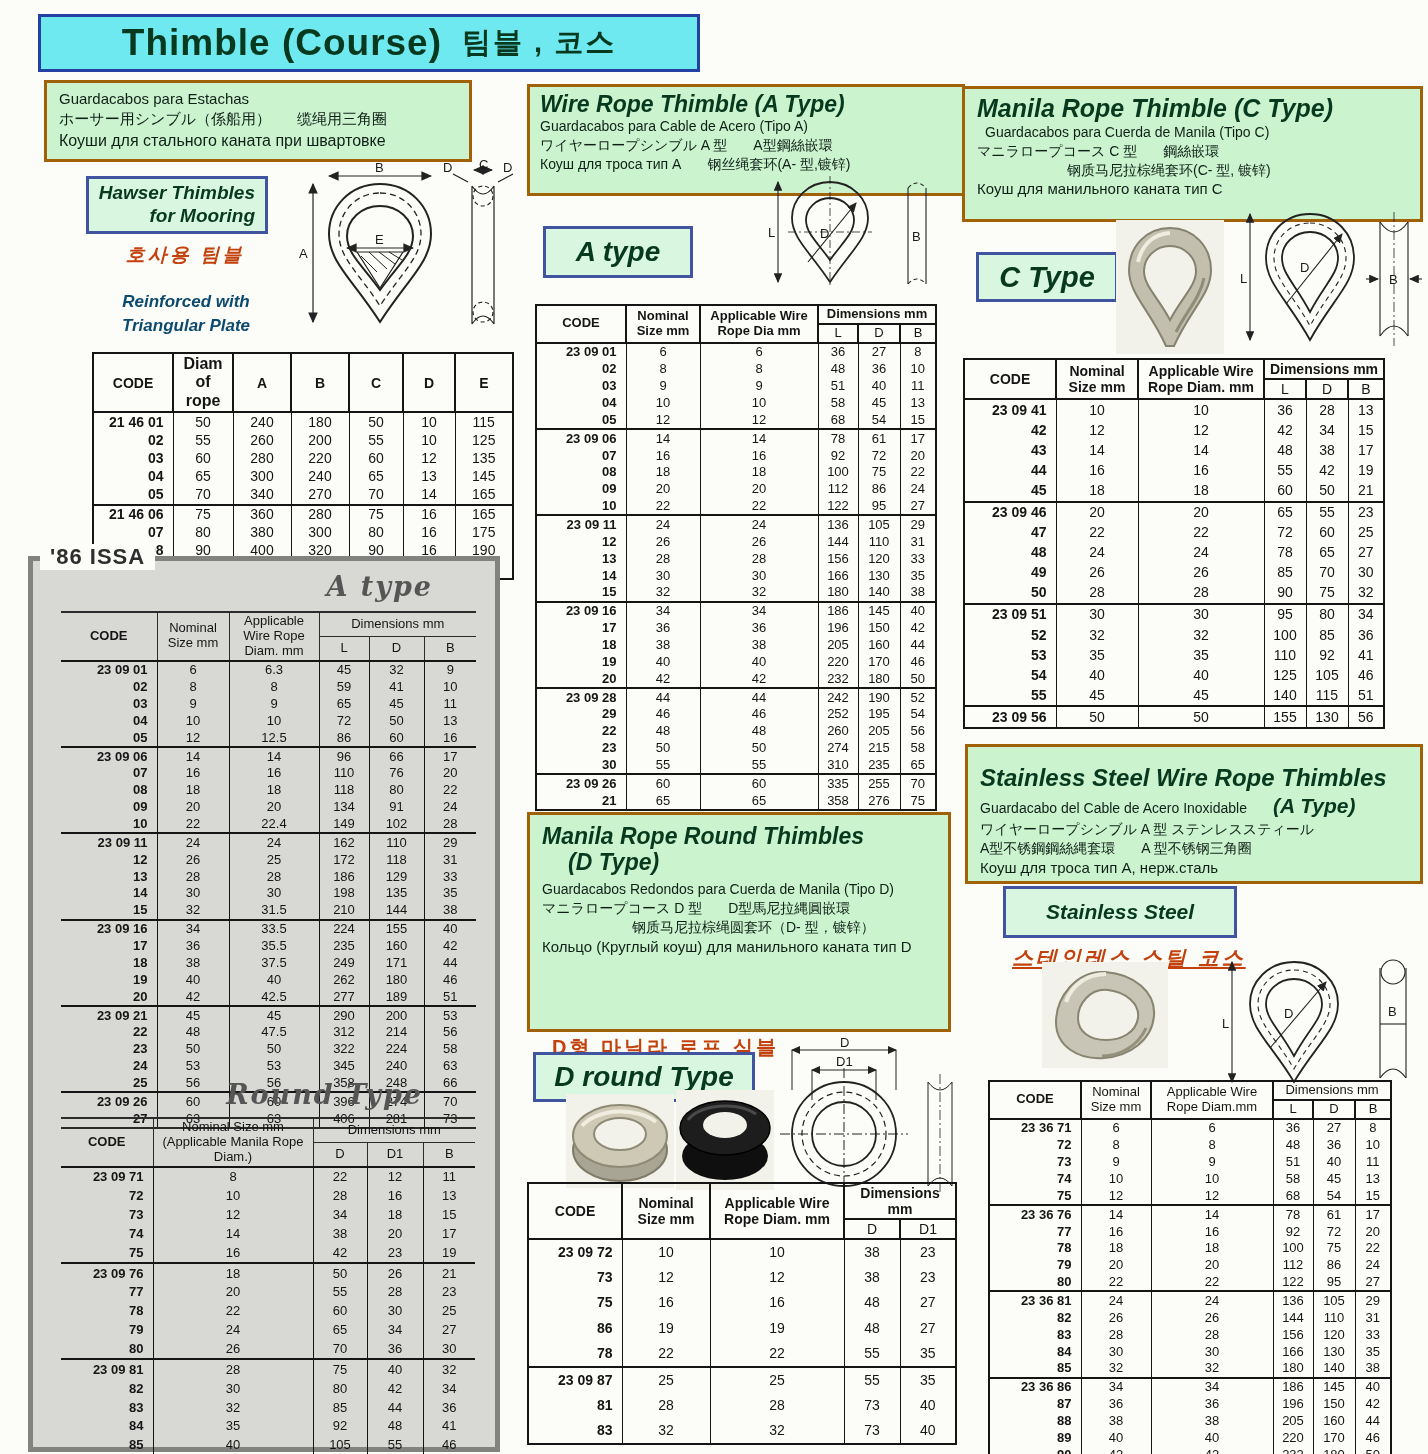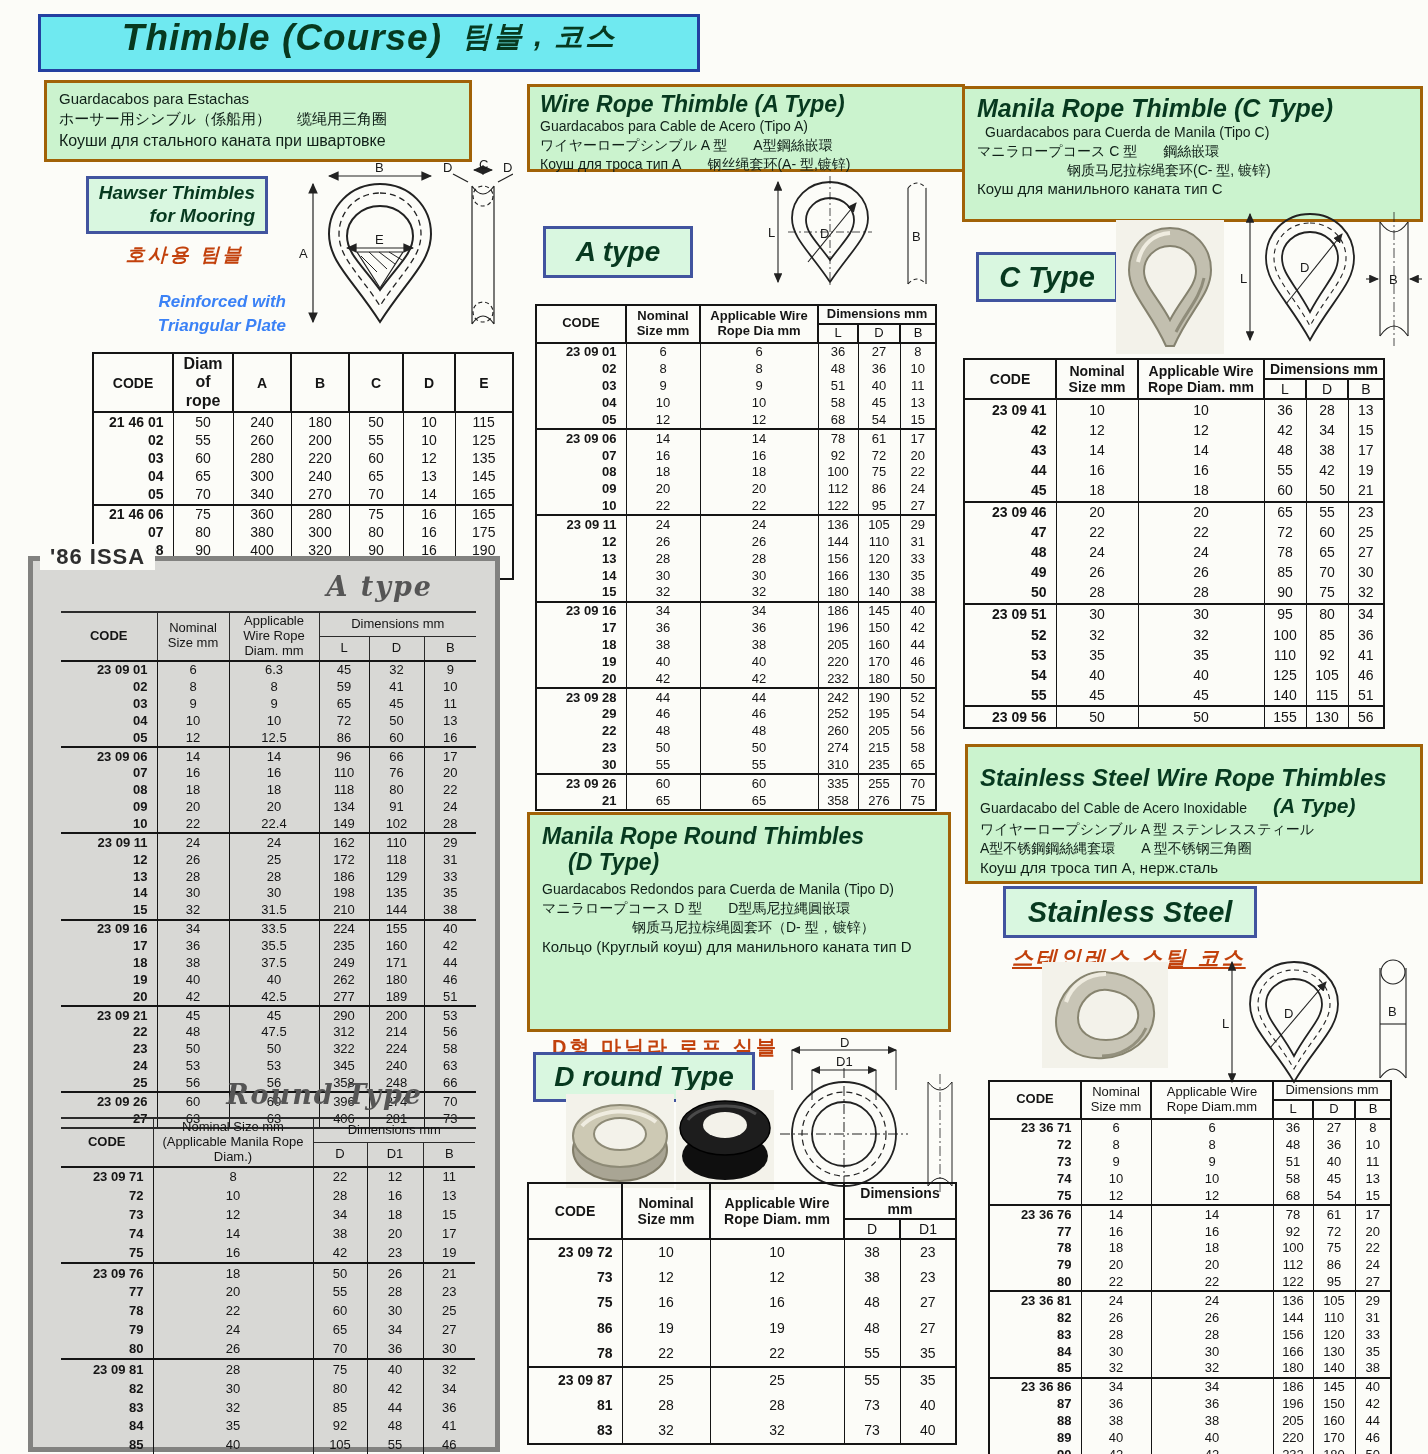--- a/index.html
+++ b/index.html
@@ -2,36 +2,36 @@
 <html style="--banner-bg: #6fe9f0; --banner-border: #2440a0; --green-bg: #cbf3ce; --label-bg: #d9f7e0; --label-border: #41549f; --dark-green: #07391f; --panel-bg: #d8d8d5; --panel-border: #828280;"><head>
 <meta charset="utf-8">
 <style>
   *{box-sizing:border-box}
   body{margin:0;background:#e9e9e4}
   #page{position:relative;width:1428px;height:1454px;margin:0 auto;background:#fcfcf8;
         font-family:"Liberation Sans",sans-serif;color:#151515;overflow:hidden}
   .abs{position:absolute}
 
   .banner{background:var(--banner-bg);border:3px solid var(--banner-border);
-          display:flex;justify-content:center;gap:20px;
-          font-weight:bold;font-style:italic;color:var(--dark-green)}
+          display:flex;align-items:center;justify-content:center;gap:20px;
+          font-weight:bold;color:var(--dark-green)}
   .banner .en{font-size:37px;letter-spacing:1px}
   .banner .kr{font-size:29px;letter-spacing:2px}
 
   .greenbox{background:var(--green-bg);border:3px solid #a16207;padding:7px 12px;line-height:1.35}
   .gb-title{font-size:23px;font-weight:bold;font-style:italic;color:var(--dark-green);line-height:1.15}
   .gb-line{font-size:14px;color:#102018;display:flex;gap:26px}
   .gb-line .ind{margin-left:90px}
 
   .labelbox{background:var(--label-bg);border:3px solid var(--label-border);
             display:flex;align-items:center;justify-content:center;
             font-style:italic;font-weight:bold;color:var(--dark-green)}
 
   .kcap{font-weight:bold;letter-spacing:3px;color:#c2410c}
-  .note{font-style:italic;font-weight:bold;font-size:17px;text-align:right;line-height:1.4;color:#3b82f6}
+  .note{font-style:italic;font-weight:bold;font-size:17px;text-align:center;line-height:1.4;color:#0c4a6e}
 
   table.cat{border-collapse:collapse;border:2px solid #151515;background:transparent}
   .cat th{border:2px solid #151515;font-weight:bold;padding:1px 4px;text-align:center;line-height:1.15}
   .cat td{border-left:1.6px solid #151515;border-right:1.6px solid #151515;
           text-align:center;line-height:1.22;padding:0 5px}
   .cat tbody tr.gs td{border-top:2px solid #151515}
   .cat td:first-child{font-weight:bold;text-align:right;white-space:pre;padding-right:9px}
   .blk{display:block}
 
   table.open{border:none;border-top:2px solid #2b2b2b;border-bottom:2px solid #2b2b2b}
@@ -600,21 +600,21 @@
             <td>40</td>
             <td>105</td>
             <td>55</td>
             <td>46</td>
           </tr>
         </tbody>
     </table>
   </div>
   <div class="abs issa-tag" style="left:40px;top:544px">'86 ISSA</div>
 
-  <div class="abs greenbox" style="left:527px;top:84px;width:438px;height:88px;padding:4px 10px">
+  <div class="abs greenbox" style="left:527px;top:84px;width:438px;height:112px;padding:4px 10px">
     <div class="gb-title">Wire Rope Thimble (A Type)</div>
     <div class="gb-line">
         <span>Guardacabos para Cable de Acero (Tipo A)</span>
       </div>
     <div class="gb-line">
       <span>ワイヤーロープシンブル A 型</span>
       <span>A型鋼絲嵌環</span>
     </div>
     <div class="gb-line">
       <span>Коуш для троса тип A</span>
@@ -1268,21 +1268,21 @@
       </div>
     <div class="gb-line">
       <span>A型不锈鋼鋼絲縄套環</span>
       <span>A 型不锈钢三角圈</span>
     </div>
     <div class="gb-line" style="font-size:15px">
         <span>Коуш для троса тип А, нерж.сталь</span>
       </div>
   </div>
 
-  <div class="abs labelbox" style="left:1003px;top:886px;width:254px;height:52px;font-size:29px">Stainless Steel</div>
+  <div class="abs labelbox" style="left:1003px;top:886px;width:234px;height:52px;font-size:21px">Stainless Steel</div>
   <div class="abs kcap" style="left:1012px;top:944px;font-size:21px;font-style:italic;text-decoration:underline">스테인레스 스틸 코스</div>
 
   <svg class="abs" style="left:1042px;top:962px" width="126" height="106" viewBox="0 0 126 106">
     <rect class="photo-bg" x="0" y="0" width="126" height="106"></rect>
     <path d="M63,10 C92,12 114,30 112,54 C110,78 88,94 62,96 C36,98 14,84 14,60 C14,36 34,8 63,10 Z" fill="#c8c5b6" stroke="#87846f" stroke-width="2"></path>
     <path d="M66,28 C84,30 98,42 96,56 C94,70 80,78 64,78 C48,78 36,70 36,56 C36,42 48,26 66,28 Z" fill="#f3f2ea" stroke="#87846f" stroke-width="2"></path>
     <path d="M24,40 C30,22 46,12 64,12" fill="none" stroke="#eeebdf" stroke-width="4"></path>
     <path d="M104,66 C96,84 78,94 60,94" fill="none" stroke="#93907d" stroke-width="3"></path>
   </svg>
 

